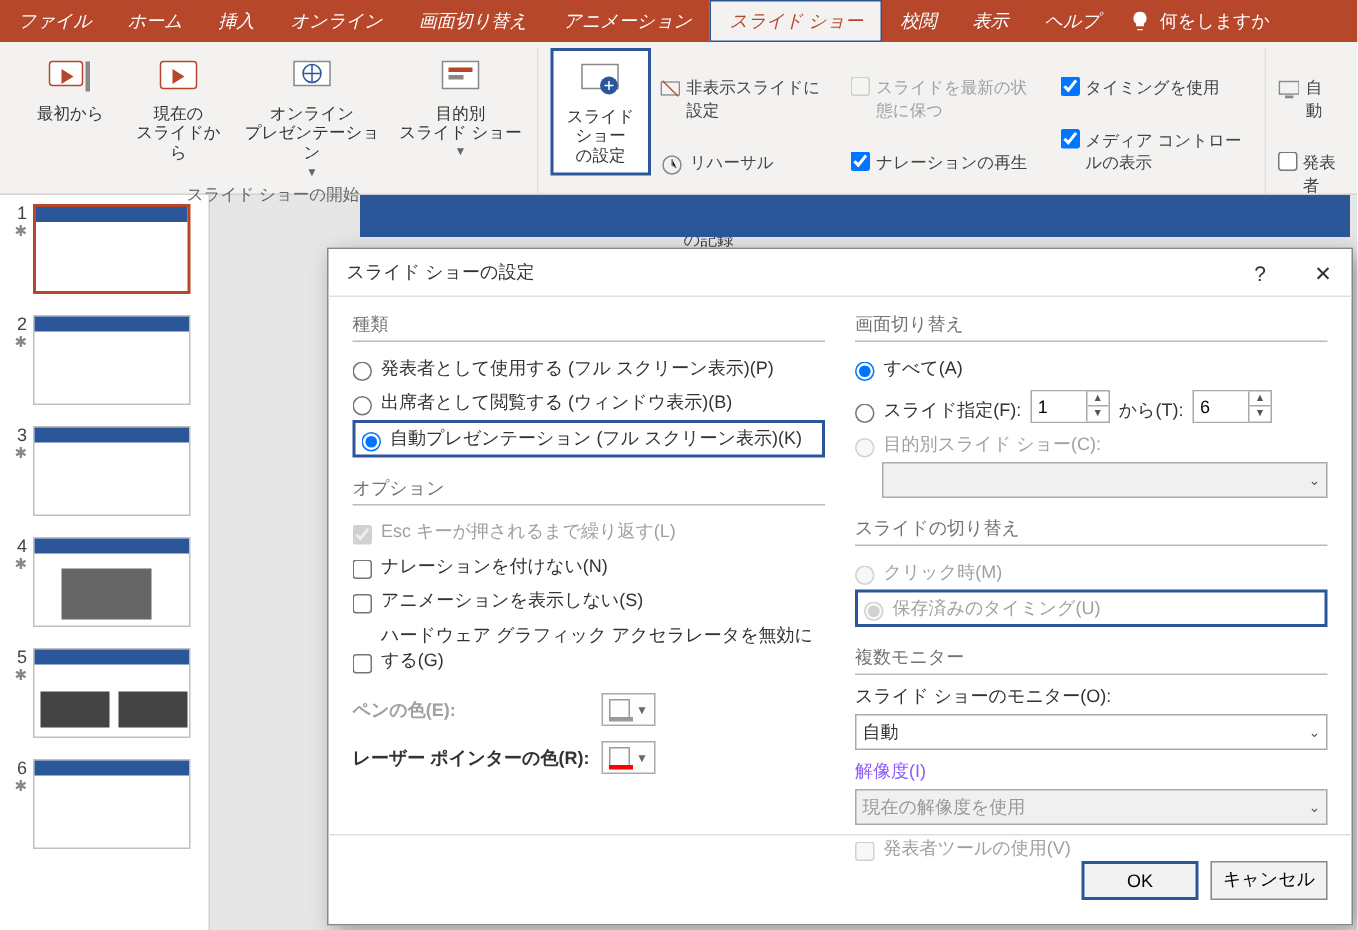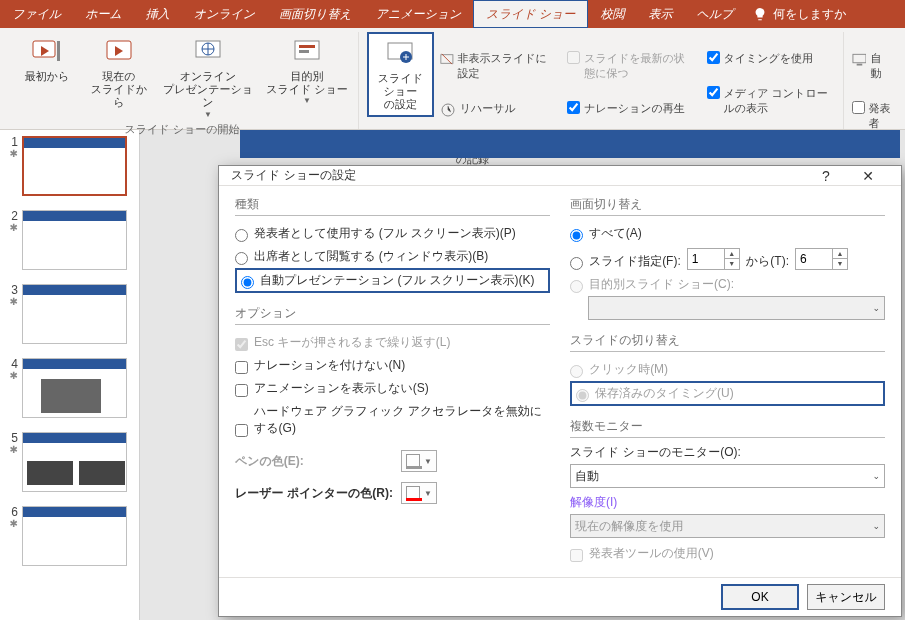--- a/index.html
+++ b/index.html
@@ -41,21 +41,21 @@
     .thumb .thumb-head { height: 10px; background: #2B579A; }
     .thumb .thumb-img { position: absolute; left: 18px; top: 20px; width: 60px; height: 34px; background: #666; }
     .thumb .thumb-dual { position: absolute; top: 28px; display: flex; gap: 6px; left: 4px; }
     .thumb .thumb-dual > div { width: 46px; height: 24px; background: #444; }
 
     .slide-area { flex: 1; position: relative; overflow: hidden; }
     .slide-canvas { position: absolute; left: 100px; top: -2px; width: 660px; height: 30px; background: #2B579A; }
 
     
     .dialog { position: absolute; left: 218px; top: 165px; width: 684px; height: 452px; background: #fff; border: 1px solid #888; box-shadow: 4px 4px 14px rgba(0,0,0,0.35); }
-    .dlg-title { height: 20px; display: flex; align-items: center; justify-content: space-between; padding: 0 18px 0 12px; border-bottom: 1px solid #e1dfdd; }
+    .dlg-title { height: 32px; display: flex; align-items: center; justify-content: space-between; padding: 0 4px 0 12px; border-bottom: 1px solid #e1dfdd; }
     .dlg-title .ttl { font-size: 12px; }
     .dlg-title .ctrls { display: flex; gap: 12px; }
     .dlg-title .ctrls span { width: 30px; text-align: center; cursor: pointer; font-size: 14px; }
 
     .dlg-body { display: flex; padding: 10px 16px 6px; gap: 20px; height: calc(100% - 32px - 46px); }
     .col { flex: 1; }
     .fieldset { margin-bottom: 12px; }
     .fs-legend { font-size: 12px; color: #737373; border-bottom: 1px solid #bbb; padding-bottom: 2px; margin-bottom: 6px; }
     .opt-row { display: flex; align-items: flex-end; gap: 6px; padding: 3px 0; font-size: 12px; }
     .opt-row input[type=radio], .opt-row input[type=checkbox] { width: 13px; height: 13px; }
@@ -69,21 +69,21 @@
     .spinner .spins span:first-child { border-bottom: 1px solid #aaa; }
     select, .combo { width: 100%; height: 24px; border: 1px solid #aaa; font-size: 12px; padding: 0 4px; background: #fff; }
     .combo { display: flex; align-items: center; justify-content: space-between; cursor: pointer; }
     .combo .dd { font-size: 9px; color: #555; }
     .color-btn { display: inline-flex; align-items: center; border: 1px solid #aaa; height: 22px; padding: 0 4px; gap: 4px; cursor: pointer; background: #fdfdfd; }
     .color-swatch { width: 14px; height: 14px; border: 1px solid #999; position: relative; }
     .color-swatch::after { content: ""; position: absolute; bottom: -2px; left: -1px; width: 16px; height: 3px; background: red; }
     .swatch-gray::after { background: #999; }
     .indent { padding-left: 18px; }
 
-    .dlg-footer { position: absolute; bottom: 0; left: 0; right: 0; height: 39px; display: flex; justify-content: flex-end; align-items: center; gap: 8px; padding: 0 16px; border-top: 1px solid #e1dfdd; }
+    .dlg-footer { position: absolute; bottom: 0; left: 0; right: 0; height: 60px; display: flex; justify-content: flex-end; align-items: center; gap: 8px; padding: 0 16px; border-top: 1px solid #e1dfdd; }
     .btn { min-width: 78px; height: 26px; border: 1px solid #888; background: #f2f2f2; font-size: 12px; cursor: pointer; }
     .btn.primary { border: 2px solid #2B579A; }
   </style>
 </head>
 <body>
 
 <div class="ribbon-tabs">
   <div class="tab">ファイル</div>
   <div class="tab">ホーム</div>
   <div class="tab">挿入</div>

